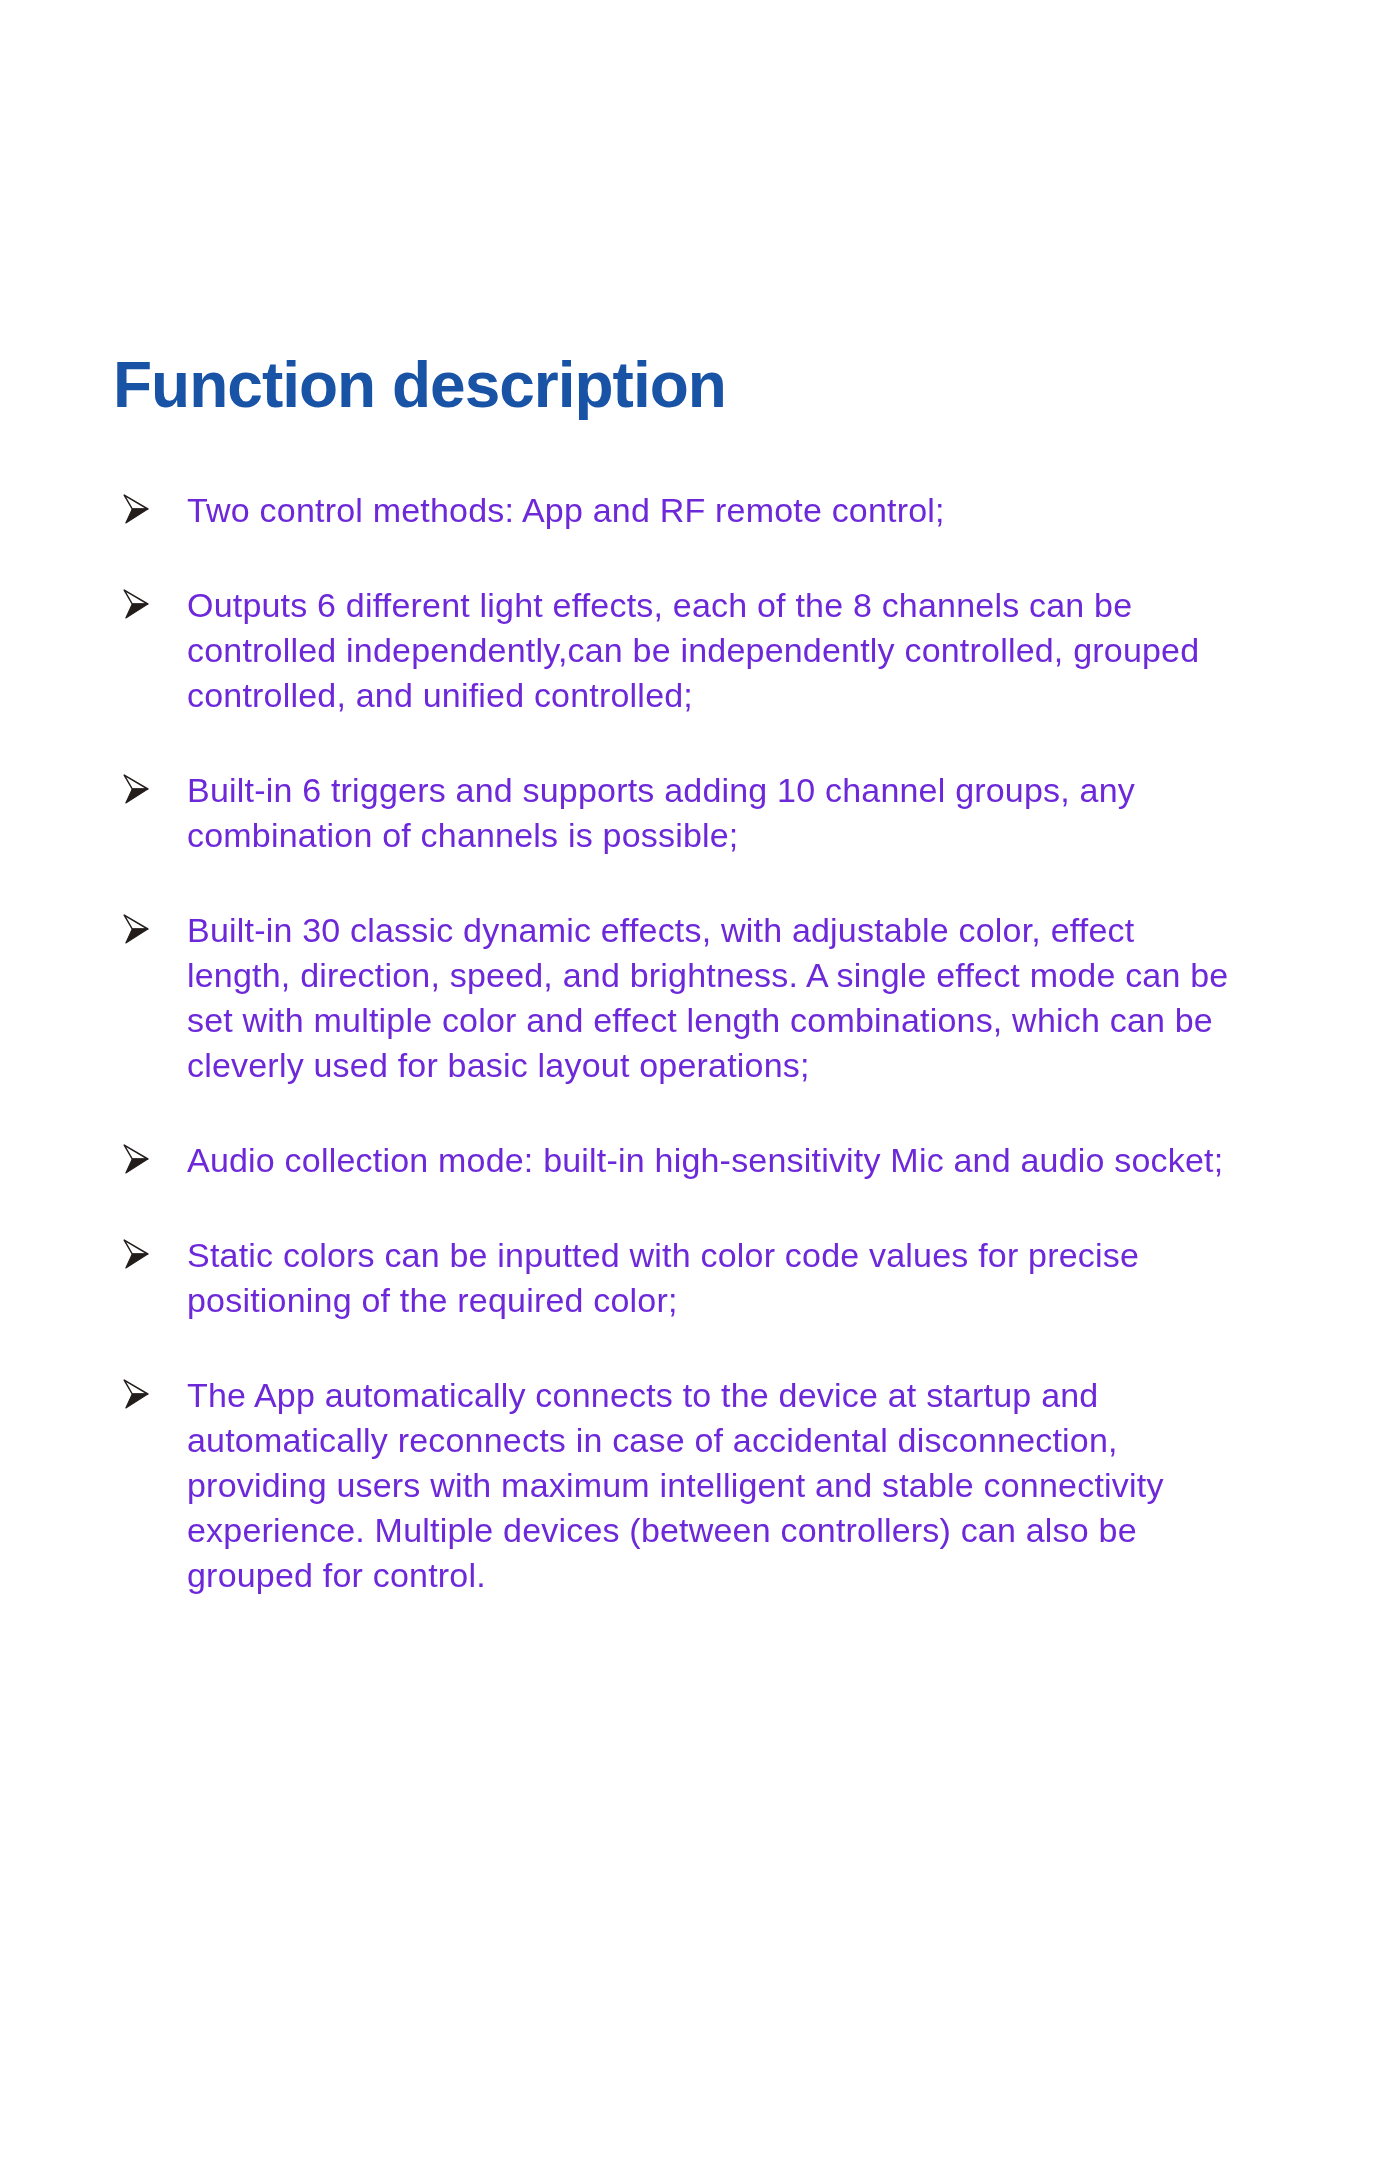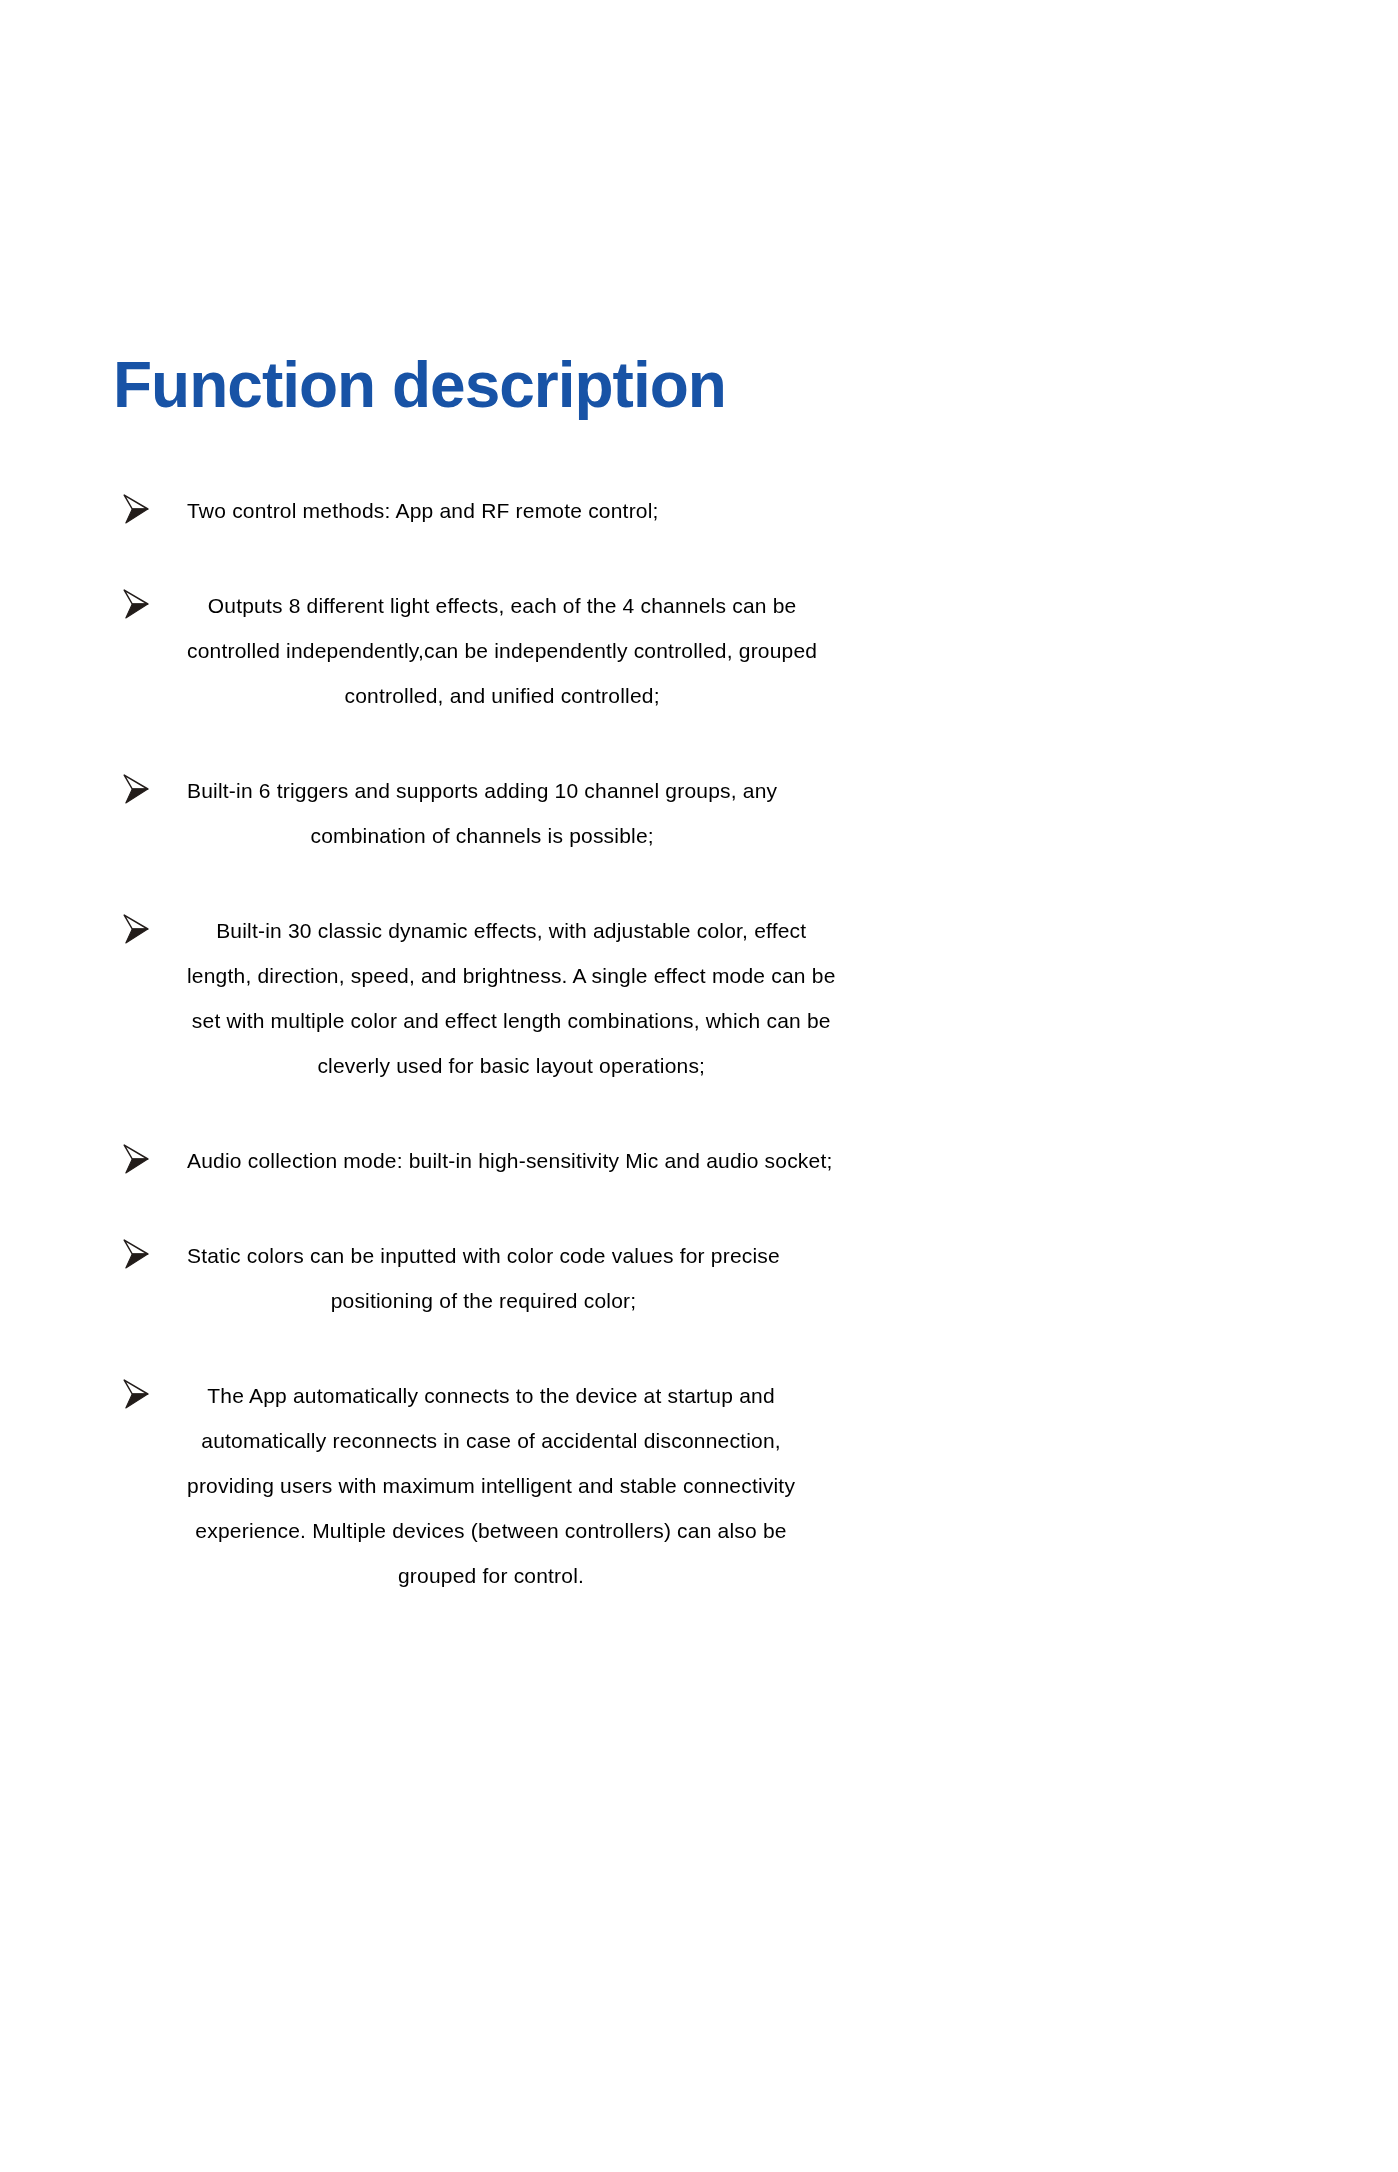--- a/index.html
+++ b/index.html
@@ -37,26 +37,25 @@
     margin: 0 0 50px 8px;
     max-width: 1230px;
   }
   .bullet-icon {
     flex: 0 0 auto;
     width: 30px;
     height: 30px;
     margin-top: 6px;
   }
   .bullet-text {
-    font-size: 21px;
+    font-size: 34px;
     line-height: 45px;
-    color: #000000;
+    color: #6d28d9;
     white-space: pre-line;
     letter-spacing: 0.2px;
-    text-align: center;
   }
 </style>
 </head>
 <body>
 
 <div class="page">
 
   <h1 class="doc-title">Function description</h1>
 
   <ul class="feature-list">
@@ -67,21 +66,21 @@
         <polygon points="10.5,14 25,14 4.5,27" fill="#221c1a" stroke="#221c1a" stroke-width="1" stroke-linejoin="round"></polygon>
       </svg>
       <span class="bullet-text">Two control methods: App and RF remote control;</span>
     </li>
 
     <li>
       <svg class="bullet-icon" viewBox="0 0 28 28" xmlns="http://www.w3.org/2000/svg">
         <polygon points="3,1 25,14 10.5,14" fill="#ffffff" stroke="#221c1a" stroke-width="1.4" stroke-linejoin="round"></polygon>
         <polygon points="10.5,14 25,14 4.5,27" fill="#221c1a" stroke="#221c1a" stroke-width="1" stroke-linejoin="round"></polygon>
       </svg>
-      <span class="bullet-text">Outputs 8 different light effects, each of the 4 channels can be
+      <span class="bullet-text">Outputs 6 different light effects, each of the 8 channels can be
 controlled independently,can be independently controlled, grouped
 controlled, and unified controlled;</span>
     </li>
 
 
     <li>
       <svg class="bullet-icon" viewBox="0 0 28 28" xmlns="http://www.w3.org/2000/svg">
         <polygon points="3,1 25,14 10.5,14" fill="#ffffff" stroke="#221c1a" stroke-width="1.4" stroke-linejoin="round"></polygon>
         <polygon points="10.5,14 25,14 4.5,27" fill="#221c1a" stroke="#221c1a" stroke-width="1" stroke-linejoin="round"></polygon>
       </svg>

